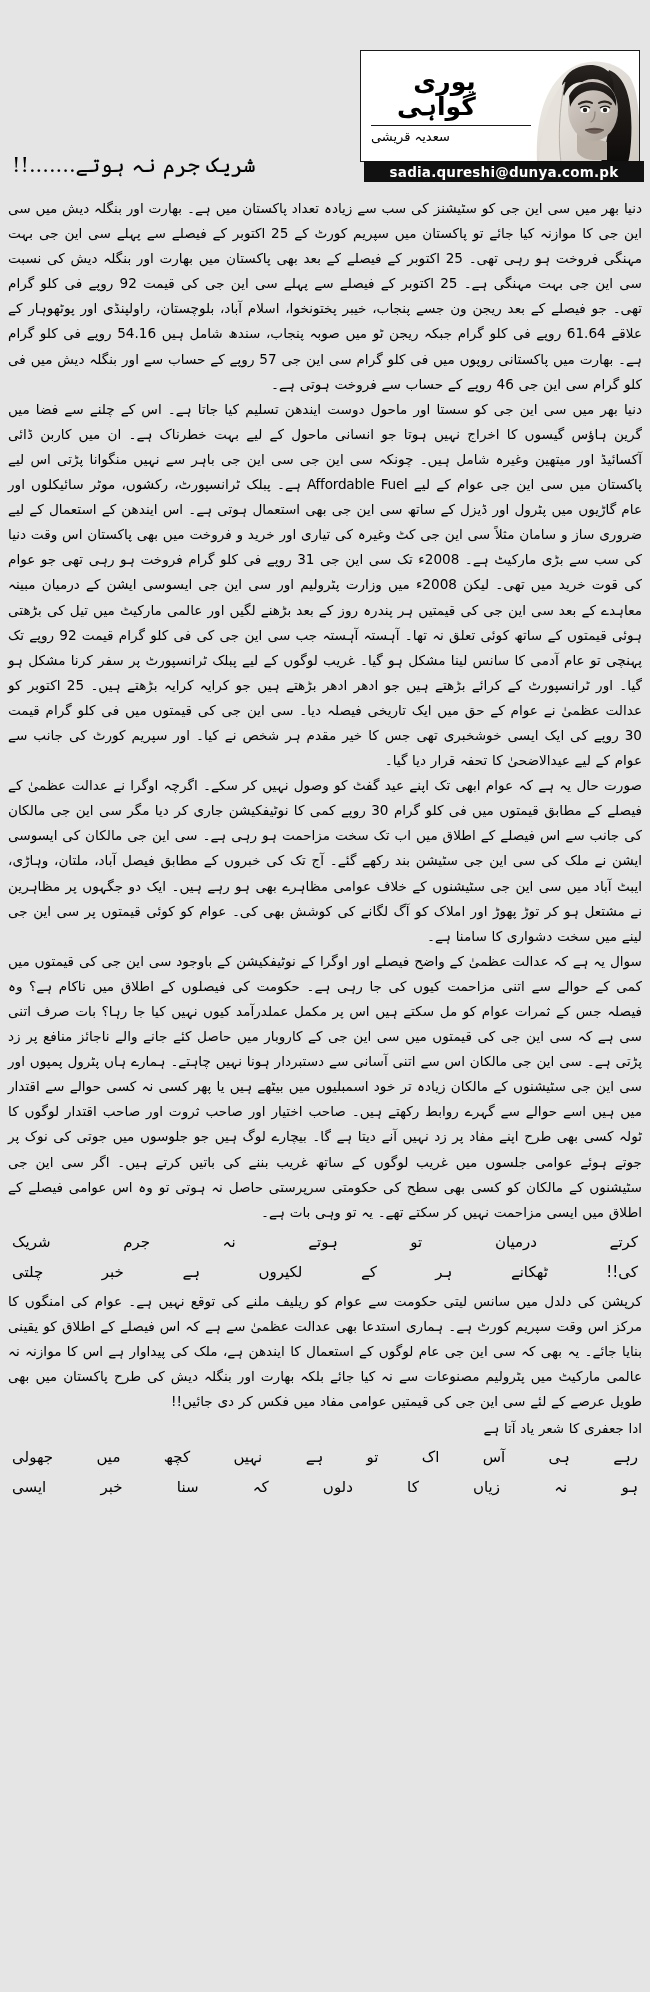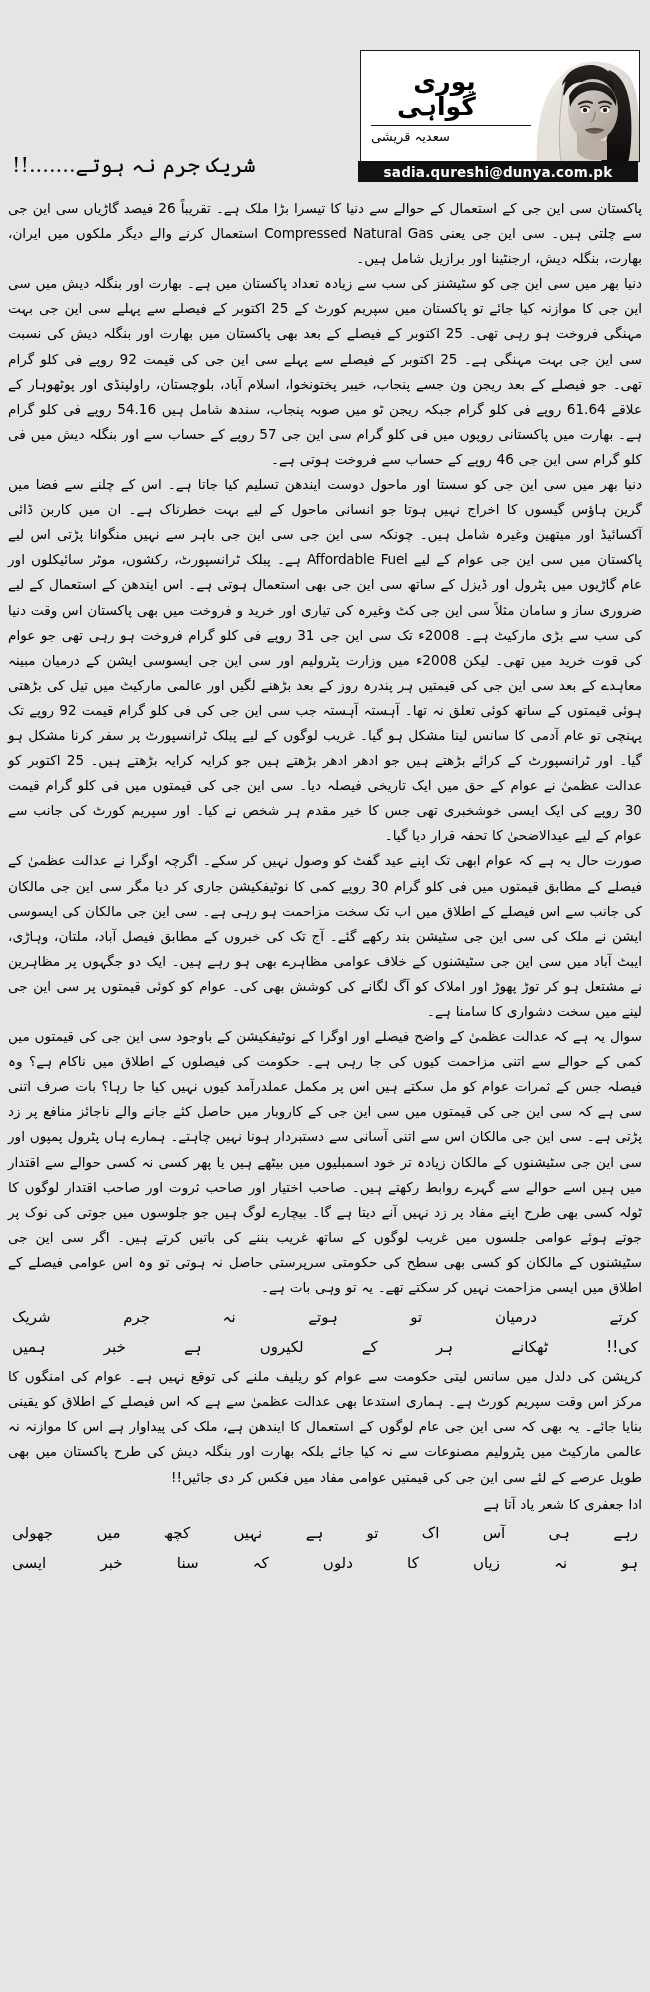--- a/index.html
+++ b/index.html
@@ -106,21 +106,21 @@
     width: 108px;
     height: 100%;
     overflow: hidden;
     background: #ffffff;
   }
   .logo-photo svg { display: block; width: 100%; height: 100%; }
 
   .email-bar {
     position: absolute;
     top: 161px;
-    right: 12px;
+    right: 6px;
     width: 280px;
     height: 21px;
     background: #111111;
     color: #ffffff;
     display: flex;
     align-items: center;
     justify-content: center;
     direction: ltr;
     font-family: "DejaVu Sans", sans-serif;
     font-weight: bold;
@@ -271,21 +271,20 @@
 
     <div class="email-bar">
       <span>sadia.qureshi@dunya.com.pk</span>
     </div>
 
     <div class="headline">شریک جرم نہ ہوتے.......!!</div>
   </div>
 
   <div class="body-col">
 
-    <p>پاکستان سی این جی کے استعمال کے حوالے سے دنیا کا تیسرا بڑا ملک ہے۔ تقریباً 26 فیصد گاڑیاں سی این جی سے چلتی ہیں۔ سی این جی یعنی Compressed  Natural  Gas استعمال کرنے والے دیگر ملکوں میں ایران، بھارت، بنگلہ دیش، ارجنٹینا اور برازیل شامل ہیں۔</p>
     <p>دنیا بھر میں سی این جی کو سٹیشنز کی سب سے زیادہ تعداد پاکستان میں ہے۔ بھارت اور بنگلہ دیش میں سی این جی کا موازنہ کیا جائے تو پاکستان میں سپریم کورٹ کے 25 اکتوبر کے فیصلے سے پہلے سی این جی بہت مہنگی فروخت ہو رہی تھی۔ 25 اکتوبر کے فیصلے کے بعد بھی پاکستان میں بھارت اور بنگلہ دیش کی نسبت سی این جی بہت مہنگی ہے۔ 25 اکتوبر کے فیصلے سے پہلے سی این جی کی قیمت 92 روپے فی کلو گرام تھی۔ جو فیصلے کے بعد ریجن ون جسے پنجاب، خیبر پختونخوا، اسلام آباد، بلوچستان، راولپنڈی اور پوٹھوہار کے علاقے 61.64 روپے فی کلو گرام جبکہ ریجن ٹو میں صوبہ پنجاب، سندھ شامل ہیں 54.16 روپے فی کلو گرام ہے۔ بھارت میں پاکستانی روپوں میں فی کلو گرام سی این جی 57 روپے کے حساب سے اور بنگلہ دیش میں فی کلو گرام سی این جی 46 روپے کے حساب سے فروخت ہوتی ہے۔</p>
     <p>دنیا بھر میں سی این جی کو سستا اور ماحول دوست ایندھن تسلیم کیا جاتا ہے۔ اس کے چلنے سے فضا میں گرین ہاؤس گیسوں کا اخراج نہیں ہوتا جو انسانی ماحول کے لیے بہت خطرناک ہے۔ ان میں کاربن ڈائی آکسائیڈ اور میتھین وغیرہ شامل ہیں۔ چونکہ سی این جی سی این جی باہر سے نہیں منگوانا پڑتی اس لیے پاکستان میں سی این جی عوام کے لیے Affordable Fuel ہے۔ پبلک ٹرانسپورٹ، رکشوں، موٹر سائیکلوں اور عام گاڑیوں میں پٹرول اور ڈیزل کے ساتھ سی این جی بھی استعمال ہوتی ہے۔ اس ایندھن کے استعمال کے لیے ضروری ساز و سامان مثلاً سی این جی کٹ وغیرہ کی تیاری اور خرید و فروخت میں بھی پاکستان اس وقت دنیا کی سب سے بڑی مارکیٹ ہے۔ 2008ء تک سی این جی 31 روپے فی کلو گرام فروخت ہو رہی تھی جو عوام کی قوت خرید میں تھی۔ لیکن 2008ء میں وزارت پٹرولیم اور سی این جی ایسوسی ایشن کے درمیان مبینہ معاہدے کے بعد سی این جی کی قیمتیں ہر پندرہ روز کے بعد بڑھنے لگیں اور عالمی مارکیٹ میں تیل کی بڑھتی ہوئی قیمتوں کے ساتھ کوئی تعلق نہ تھا۔ آہستہ آہستہ جب سی این جی کی فی کلو گرام قیمت 92 روپے تک پہنچی تو عام آدمی کا سانس لینا مشکل ہو گیا۔ غریب لوگوں کے لیے پبلک ٹرانسپورٹ پر سفر کرنا مشکل ہو گیا۔ اور ٹرانسپورٹ کے کرائے بڑھتے ہیں جو ادھر ادھر بڑھتے ہیں جو کرایہ کرایہ بڑھتے ہیں۔ 25 اکتوبر کو عدالت عظمیٰ نے عوام کے حق میں ایک تاریخی فیصلہ دیا۔ سی این جی کی قیمتوں میں فی کلو گرام قیمت 30 روپے کی ایک ایسی خوشخبری تھی جس کا خیر مقدم ہر شخص نے کیا۔ اور سپریم کورٹ کی جانب سے عوام کے لیے عیدالاضحیٰ کا تحفہ قرار دیا گیا۔</p>
     <p>صورت حال یہ ہے کہ عوام ابھی تک اپنے عید گفٹ کو وصول نہیں کر سکے۔ اگرچہ اوگرا نے عدالت عظمیٰ کے فیصلے کے مطابق قیمتوں میں فی کلو گرام 30 روپے کمی کا نوٹیفکیشن جاری کر دیا مگر سی این جی مالکان کی جانب سے اس فیصلے کے اطلاق میں اب تک سخت مزاحمت ہو رہی ہے۔ سی این جی مالکان کی ایسوسی ایشن نے ملک کی سی این جی سٹیشن بند رکھے گئے۔ آج تک کی خبروں کے مطابق فیصل آباد، ملتان، وہاڑی، ایبٹ آباد میں سی این جی سٹیشنوں کے خلاف عوامی مظاہرے بھی ہو رہے ہیں۔ ایک دو جگہوں پر مظاہرین نے مشتعل ہو کر توڑ پھوڑ اور املاک کو آگ لگانے کی کوشش بھی کی۔ عوام کو کوئی قیمتوں پر سی این جی لینے میں سخت دشواری کا سامنا ہے۔</p>
     <p>سوال یہ ہے کہ عدالت عظمیٰ کے واضح فیصلے اور اوگرا کے نوٹیفکیشن کے باوجود سی این جی کی قیمتوں میں کمی کے حوالے سے اتنی مزاحمت کیوں کی جا رہی ہے۔ حکومت کی فیصلوں کے اطلاق میں ناکام ہے؟ وہ فیصلہ جس کے ثمرات عوام کو مل سکتے ہیں اس پر مکمل عملدرآمد کیوں نہیں کیا جا رہا؟ بات صرف اتنی سی ہے کہ سی این جی کی قیمتوں میں سی این جی کے کاروبار میں حاصل کئے جانے والے ناجائز منافع پر زد پڑتی ہے۔ سی این جی مالکان اس سے اتنی آسانی سے دستبردار ہونا نہیں چاہتے۔ ہمارے ہاں پٹرول پمپوں اور سی این جی سٹیشنوں کے مالکان زیادہ تر خود اسمبلیوں میں بیٹھے ہیں یا پھر کسی نہ کسی حوالے سے اقتدار میں ہیں اسے حوالے سے گہرے روابط رکھتے ہیں۔ صاحب اختیار اور صاحب ثروت اور صاحب اقتدار لوگوں کا ٹولہ کسی بھی طرح اپنے مفاد پر زد نہیں آنے دیتا ہے گا۔ بیچارے لوگ ہیں جو جلوسوں میں جوتی کی نوک پر جوتے ہوئے عوامی جلسوں میں غریب لوگوں کے ساتھ غریب بننے کی باتیں کرتے ہیں۔ اگر سی این جی سٹیشنوں کے مالکان کو کسی بھی سطح کی حکومتی سرپرستی حاصل نہ ہوتی تو وہ اس عوامی فیصلے کے اطلاق میں ایسی مزاحمت نہیں کر سکتے تھے۔ یہ تو وہی بات ہے۔</p>
 
     <div class="verse">
       <div class="line">
         <span>کرتے</span>
         <span>درمیان</span>
         <span>تو</span>
@@ -295,21 +294,21 @@
         <span>شریک</span>
       </div>
       <div class="line">
         <span>کی!!</span>
         <span>ٹھکانے</span>
         <span>ہر</span>
         <span>کے</span>
         <span>لکیروں</span>
         <span>ہے</span>
         <span>خبر</span>
-        <span>ہمیں</span>
+        <span>چلتی</span>
       </div>
     </div>
 
     <p>کرپشن کی دلدل میں سانس لیتی حکومت سے عوام کو ریلیف ملنے کی توقع نہیں ہے۔ عوام کی امنگوں کا مرکز اس وقت سپریم کورٹ ہے۔ ہماری استدعا بھی عدالت عظمیٰ سے ہے کہ اس فیصلے کے اطلاق کو یقینی بنایا جائے۔ یہ بھی کہ سی این جی عام لوگوں کے استعمال کا ایندھن ہے، ملک کی پیداوار ہے اس کا موازنہ نہ عالمی مارکیٹ میں پٹرولیم مصنوعات سے نہ کیا جائے بلکہ بھارت اور بنگلہ دیش کی طرح پاکستان میں بھی طویل عرصے کے لئے سی این جی کی قیمتیں عوامی مفاد میں فکس کر دی جائیں!!</p>
 
     <div class="attrib">ادا جعفری کا شعر یاد آتا ہے</div>
 
     <div class="verse">
       <div class="line">
         <span>رہے</span>

